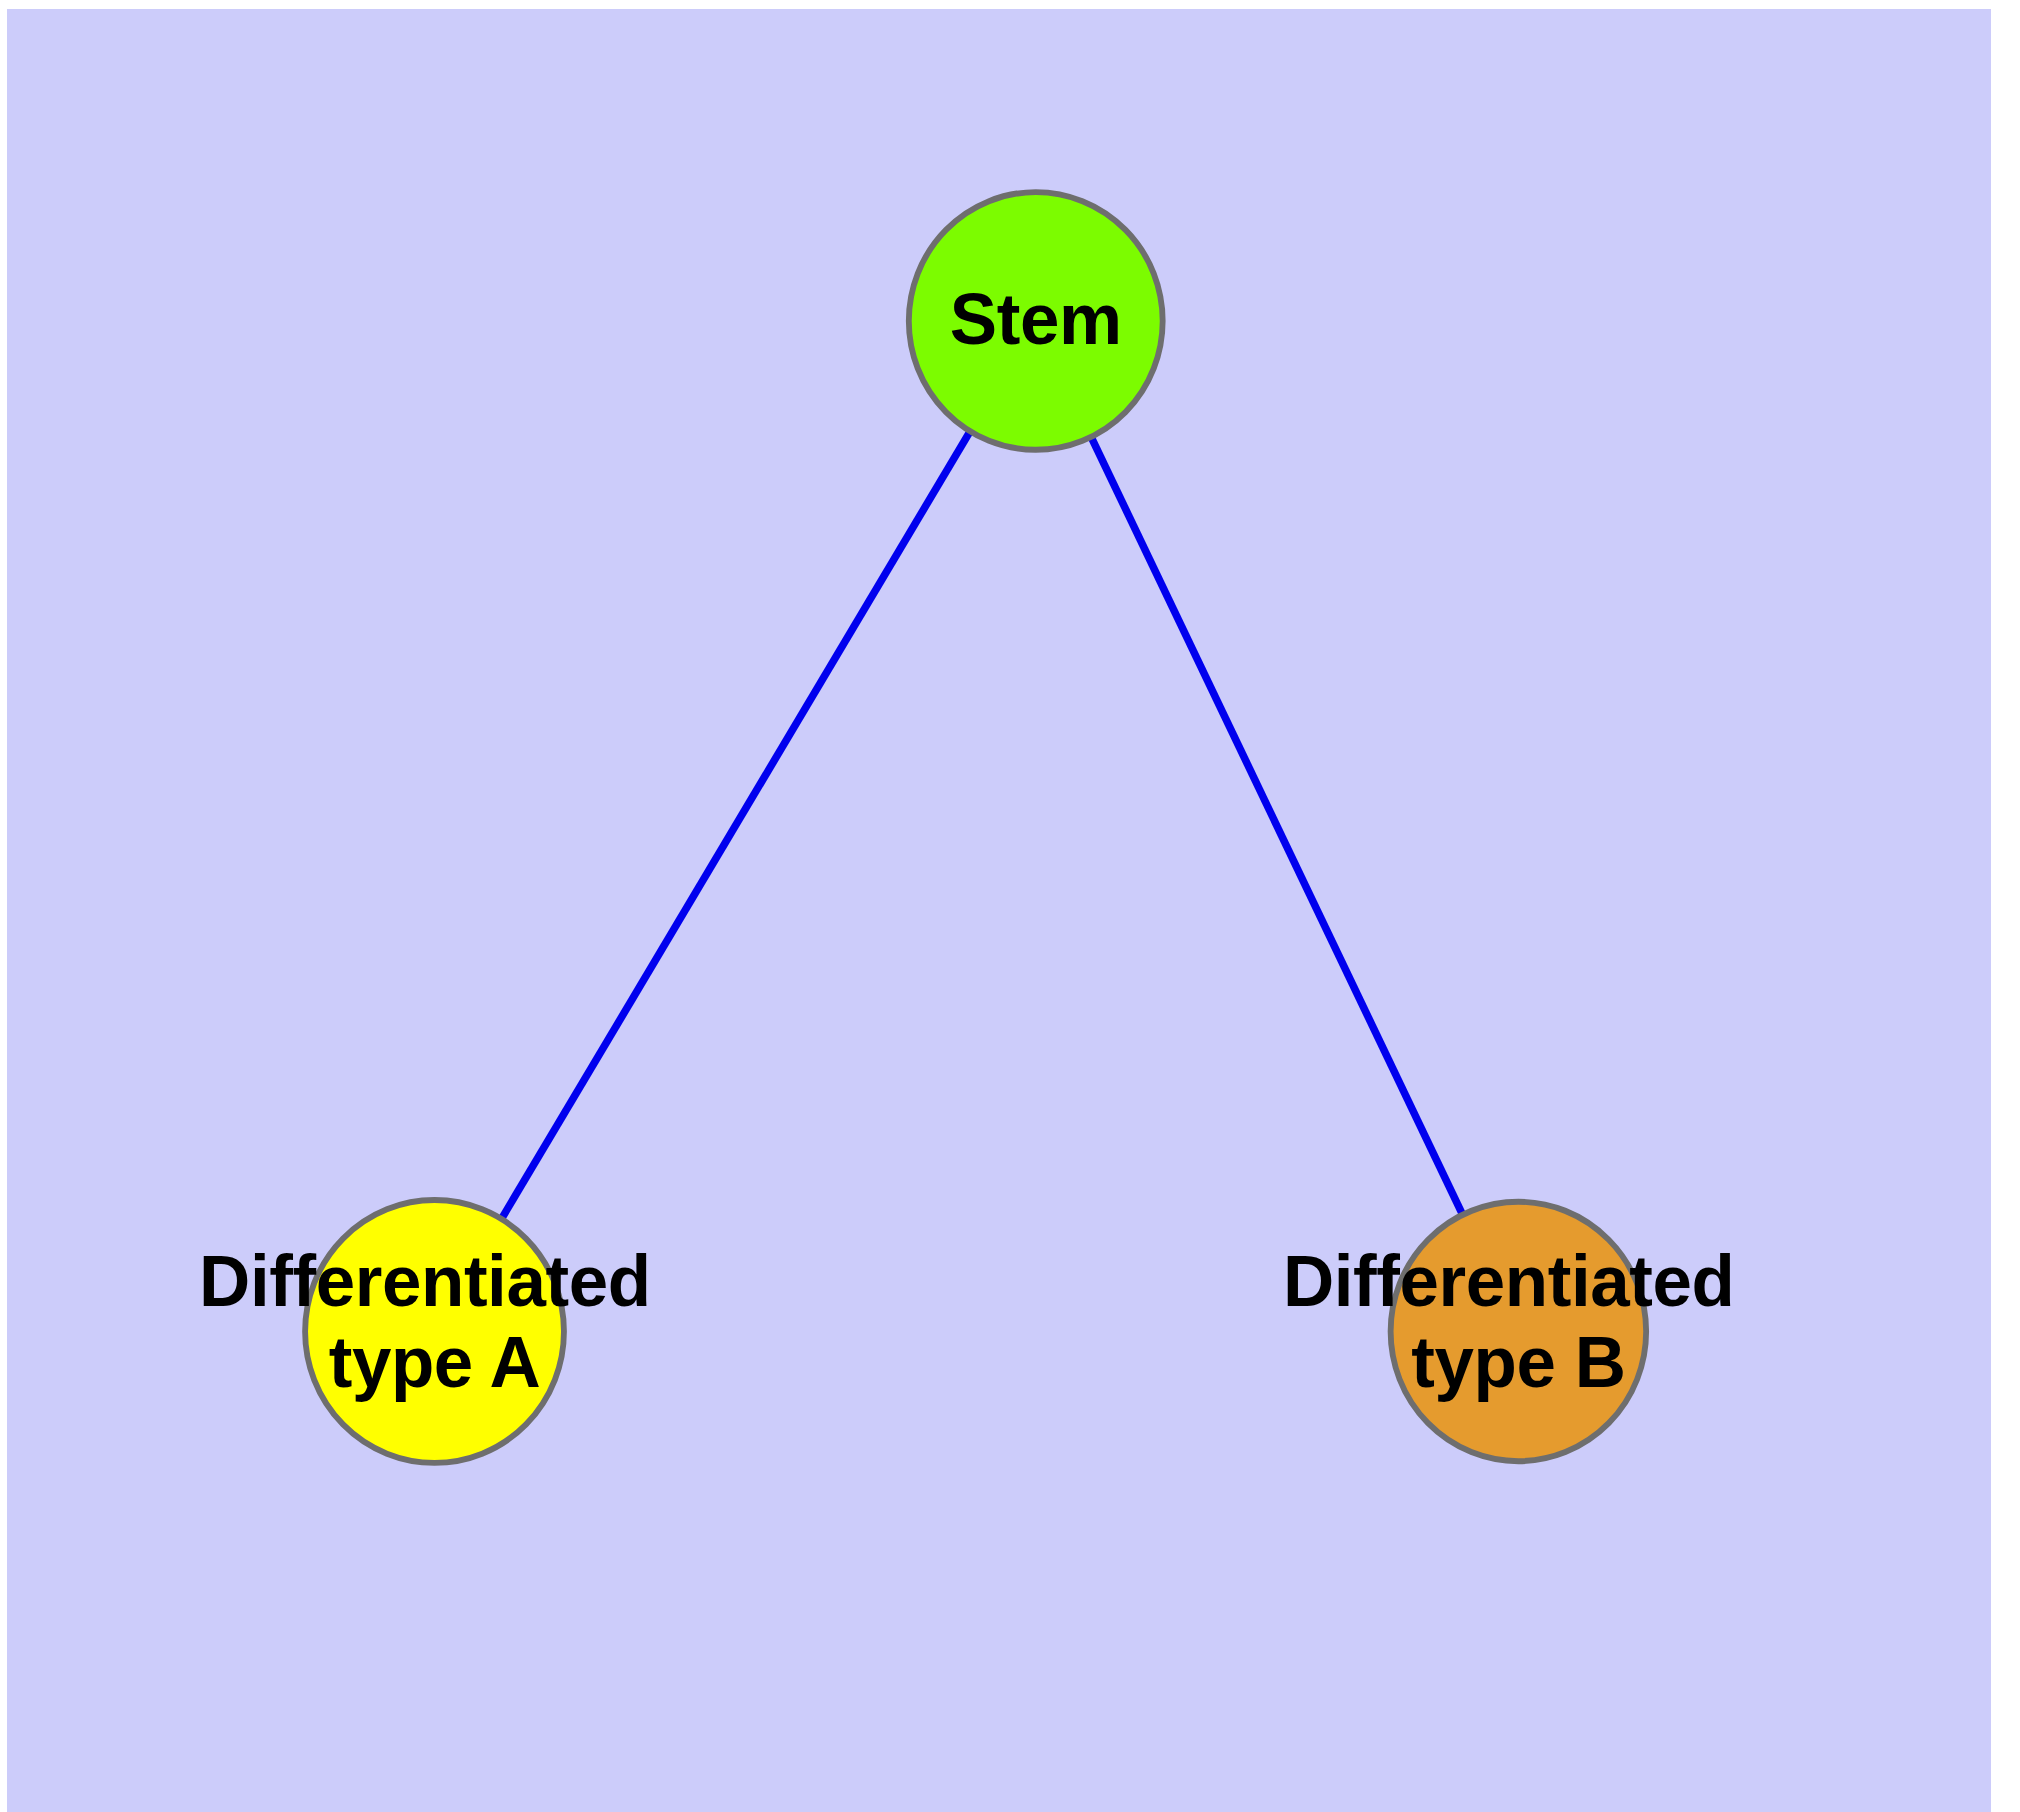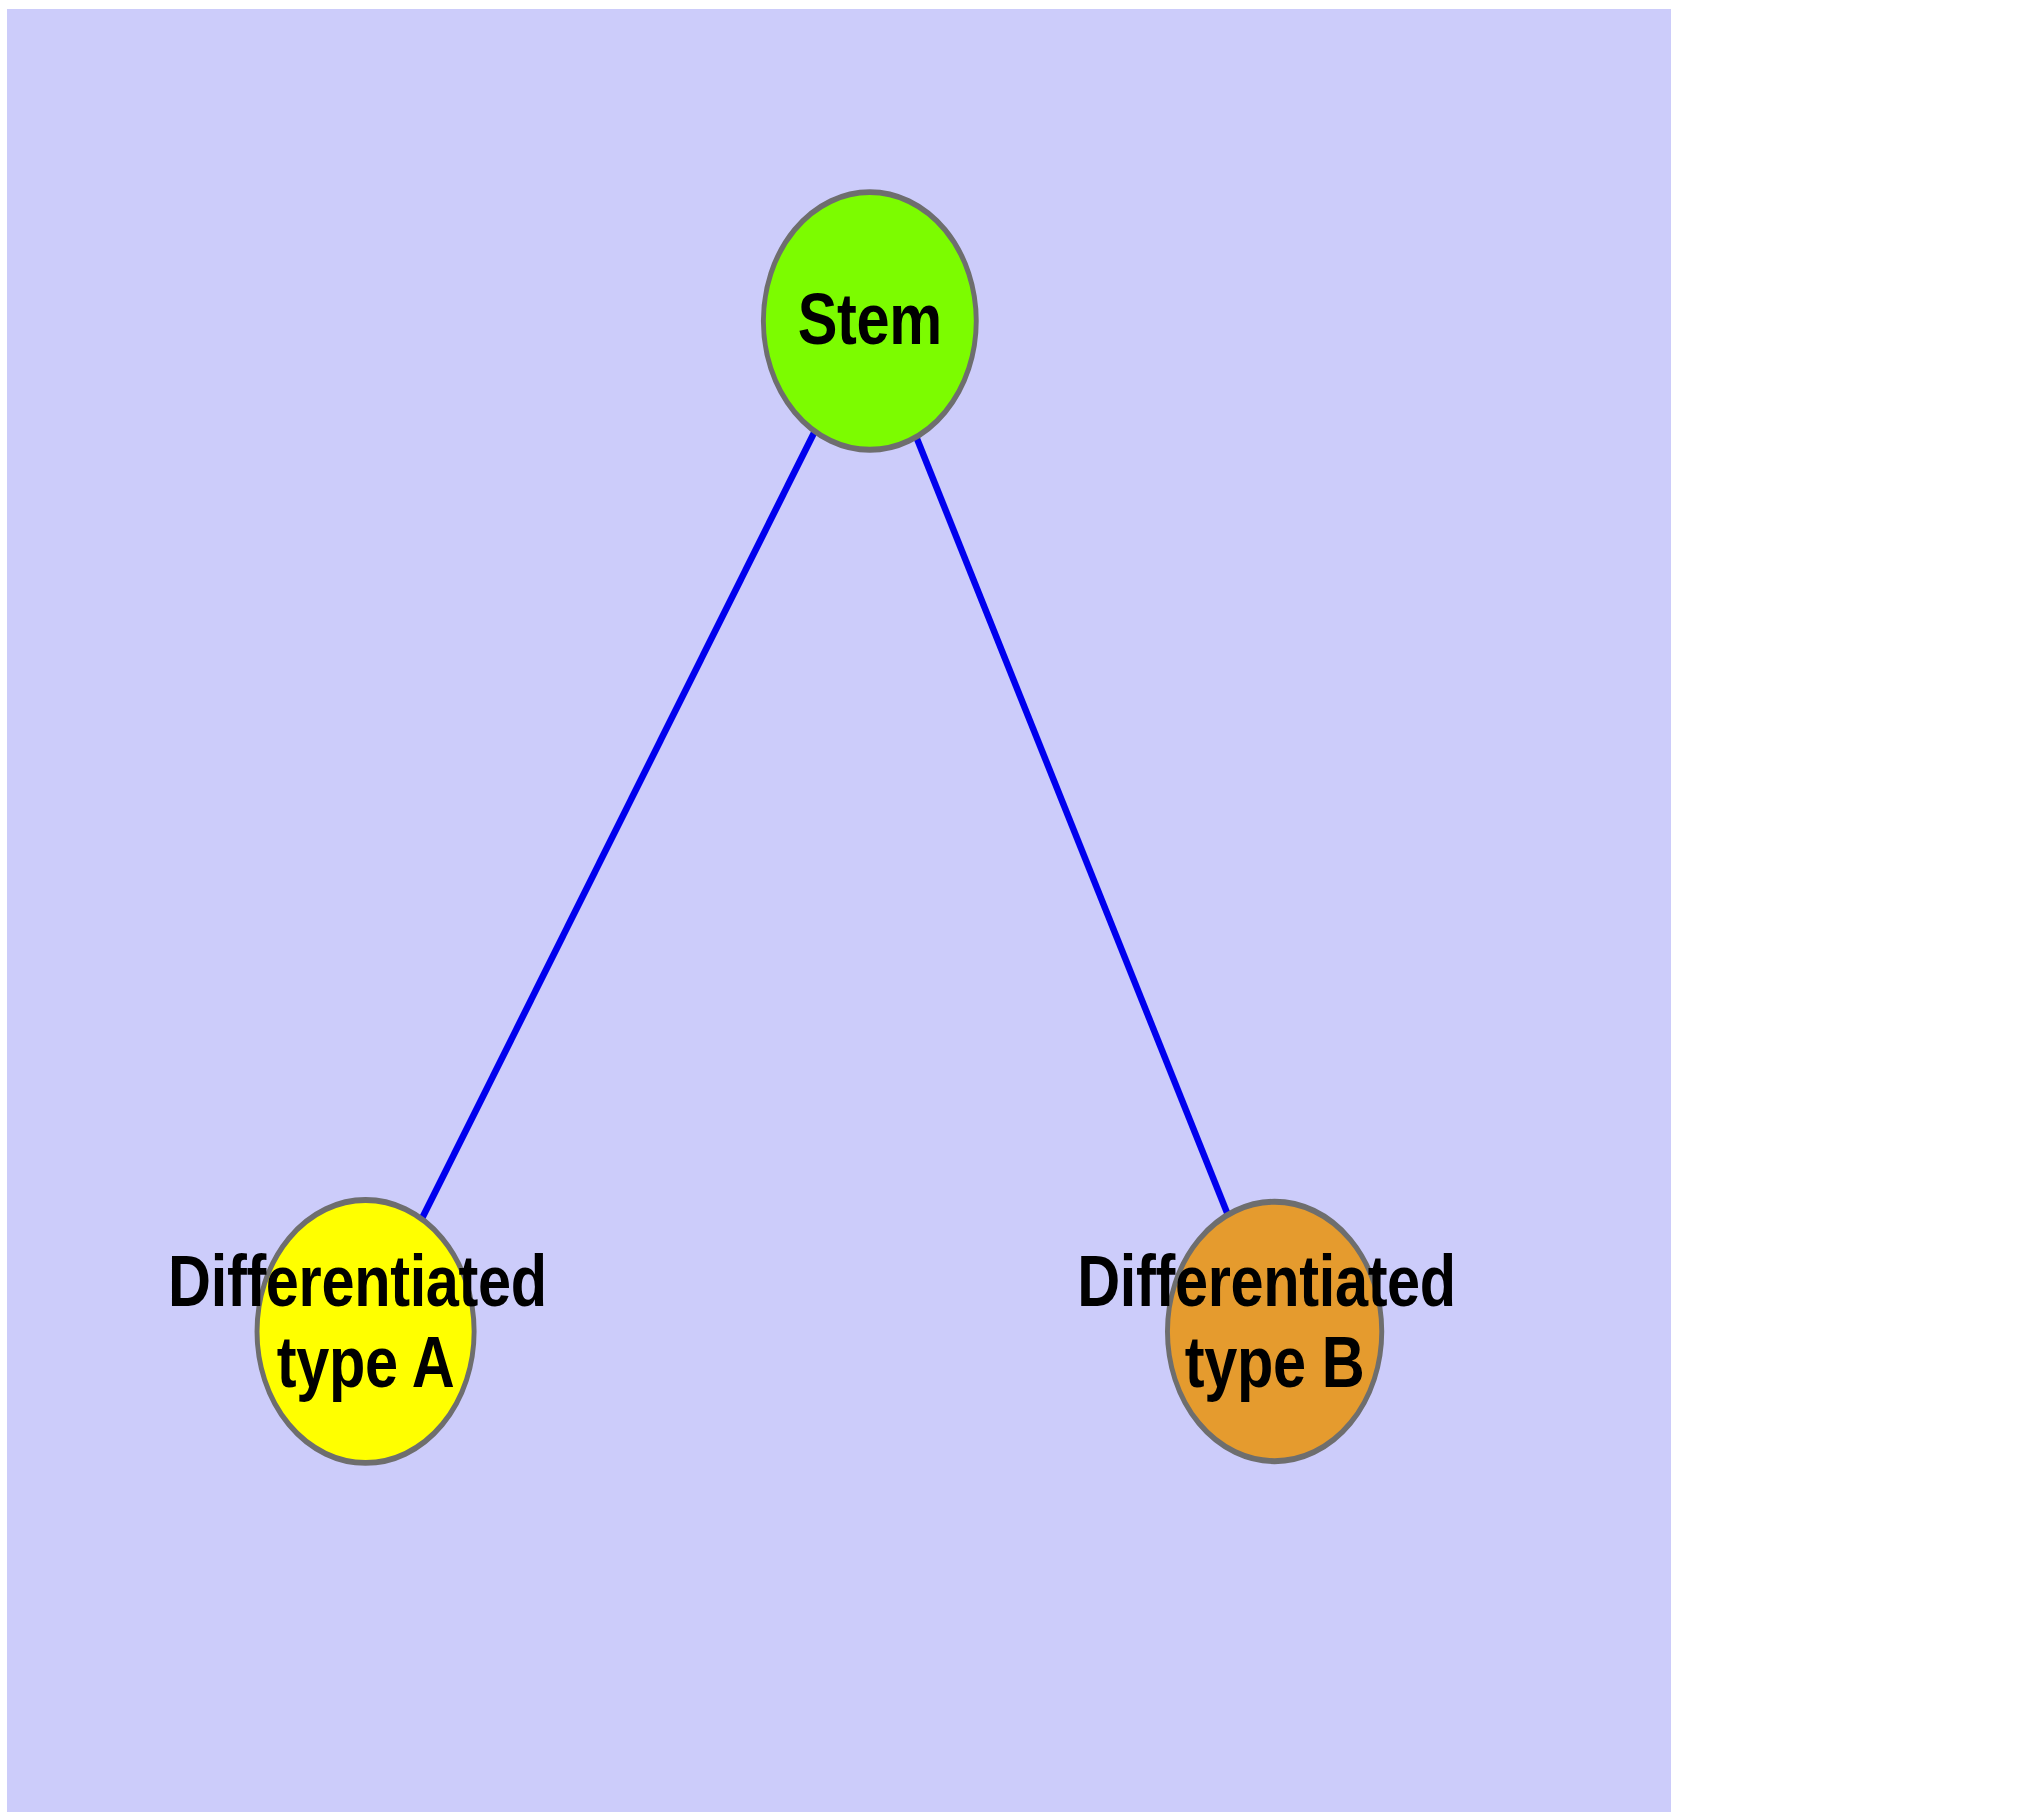--- a/index.html
+++ b/index.html
@@ -13,21 +13,21 @@
     width: 2021px;
     height: 1812px;
     background: #ffffff;
     overflow: hidden;
     font-family: "Liberation Sans", "DejaVu Sans", sans-serif;
   }
   #canvas {
     position: absolute;
     left: 6.8px;
     top: 8.5px;
-    width: 1664px;
+    width: 1984px;
     height: 1804px;
     background: #ccccfa;
   }
   #graph-svg {
     position: absolute;
     left: 0;
     top: 0;
     width: 100%;
     height: 100%;
     display: block;

